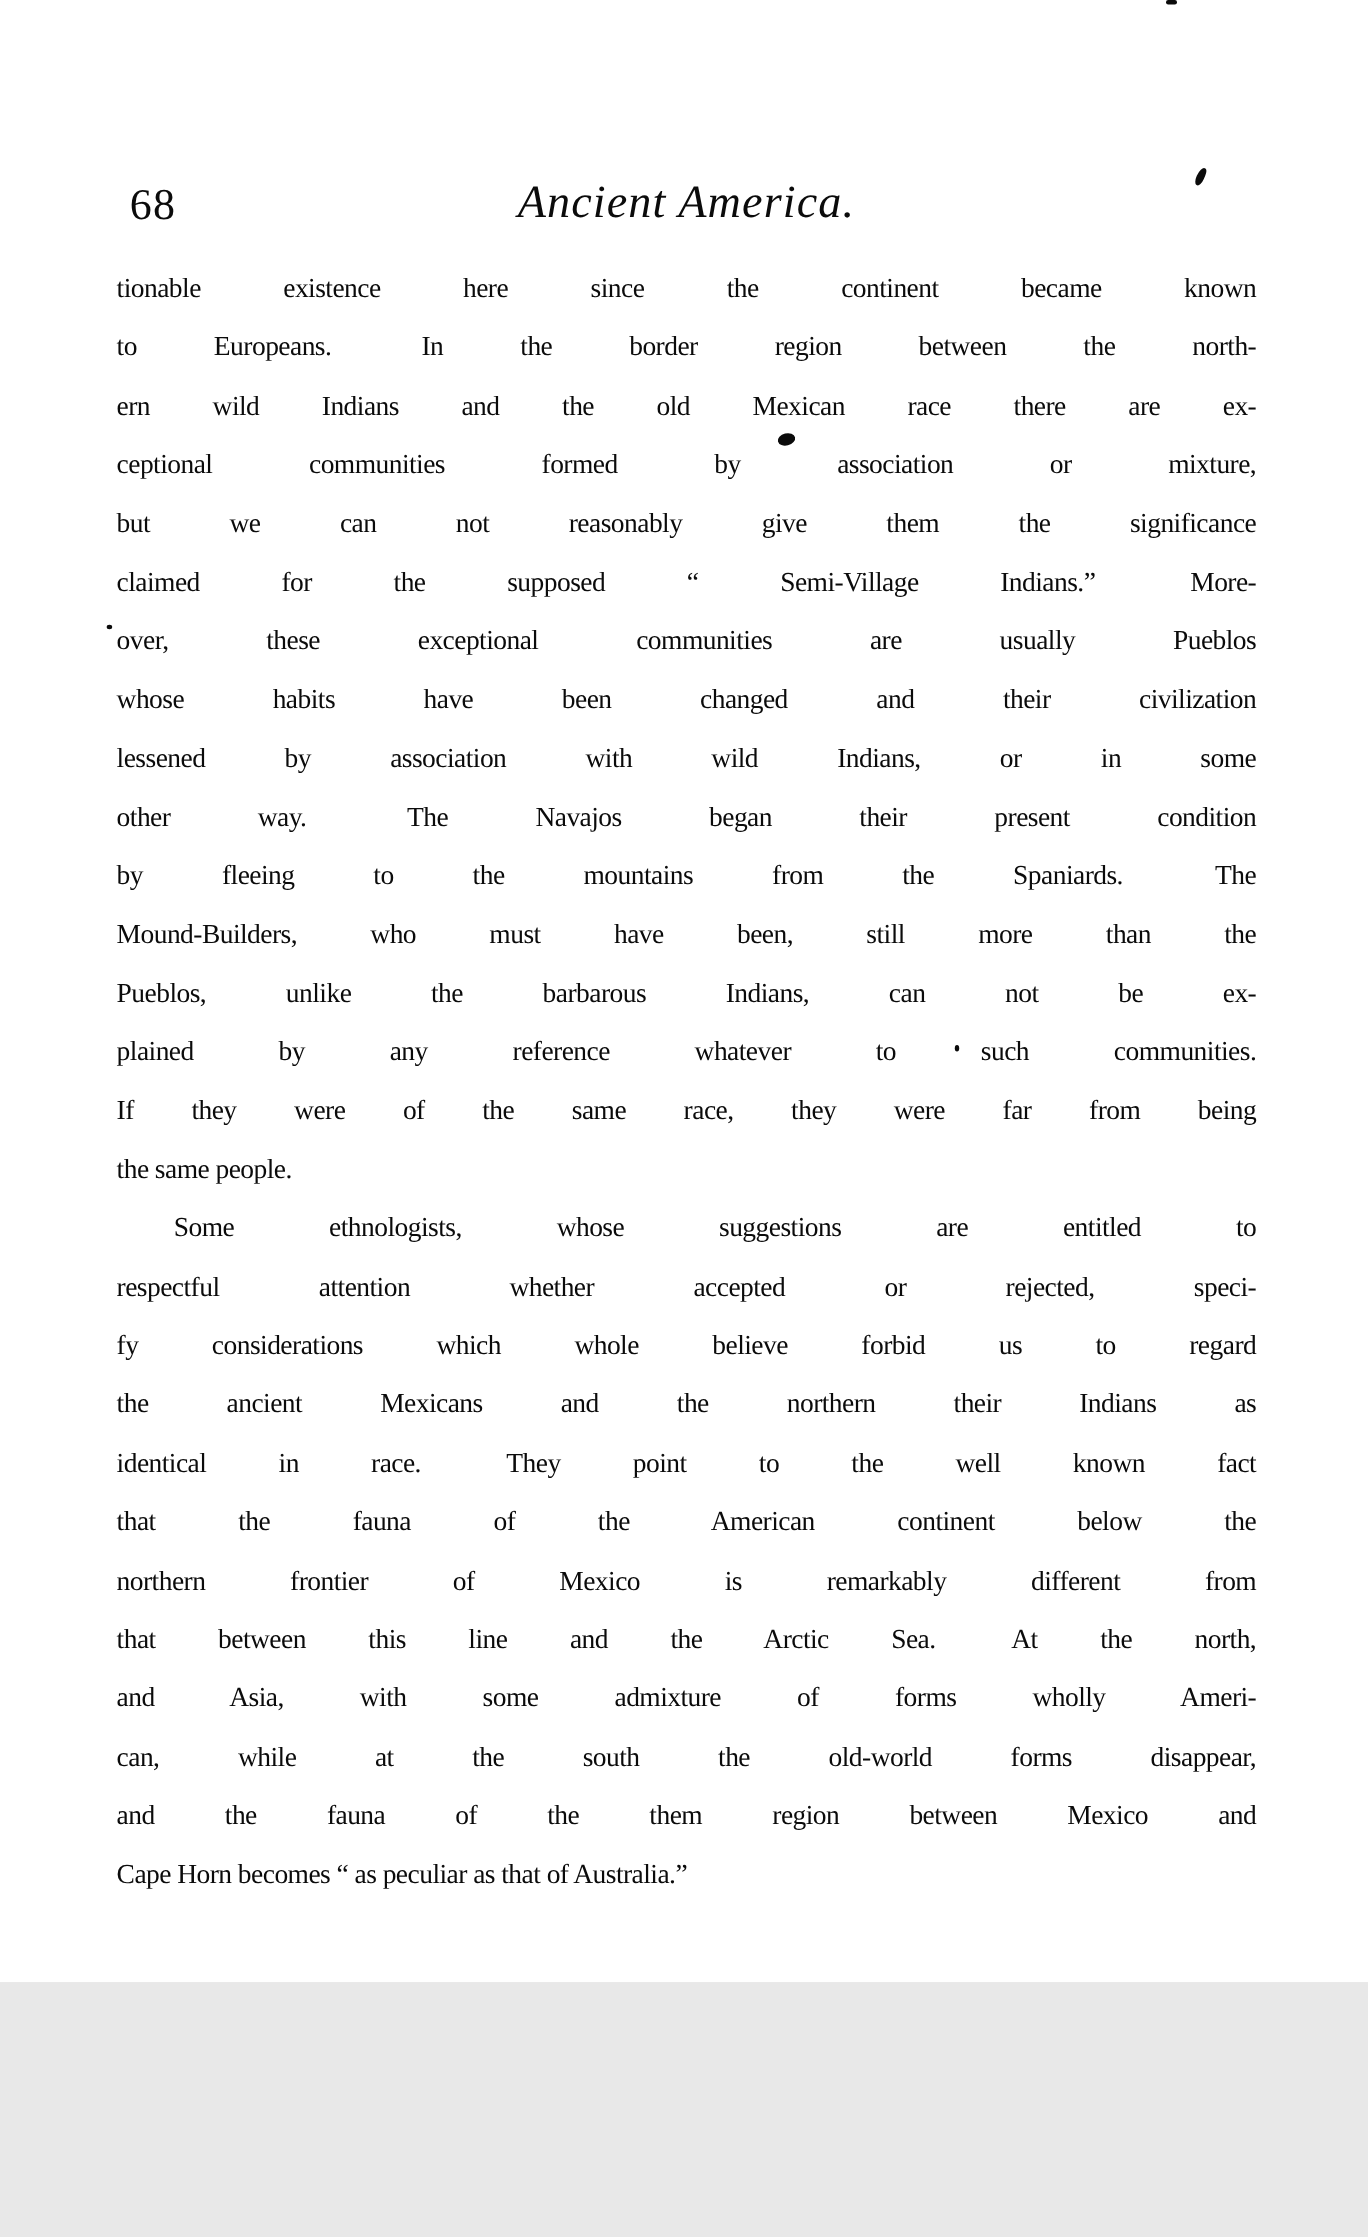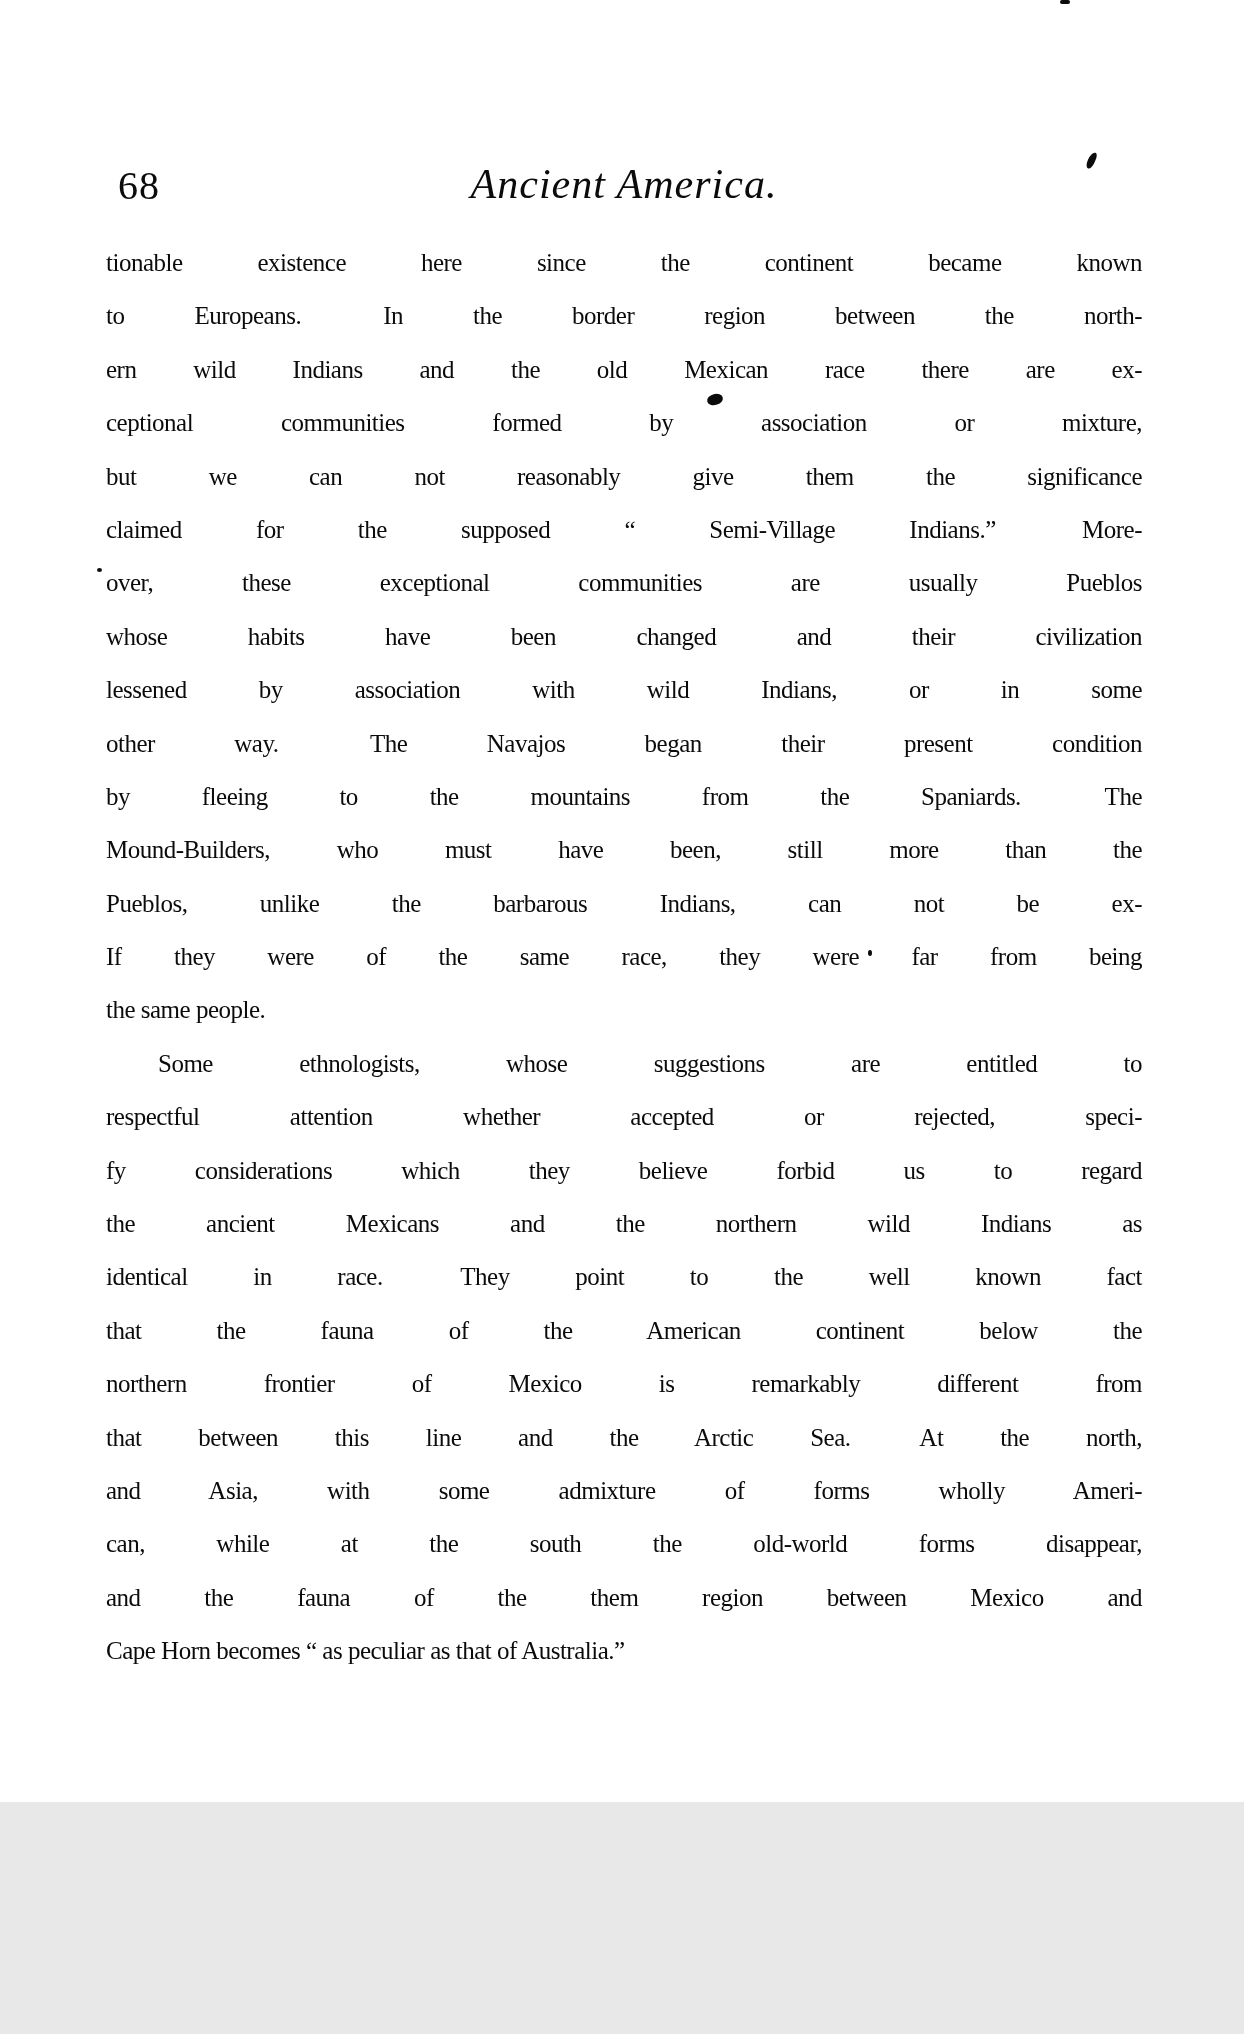--- a/index.html
+++ b/index.html
@@ -73,26 +73,27 @@
       <div class="line">ceptional communities formed by association or mixture,</div>
       <div class="line">but we can not reasonably give them the significance</div>
       <div class="line">claimed for the supposed “ Semi-Village Indians.”  More-</div>
       <div class="line">over, these exceptional communities are usually Pueblos</div>
       <div class="line">whose habits have been changed and their civilization</div>
       <div class="line">lessened by association with wild Indians, or in some</div>
       <div class="line">other way.  The Navajos began their present condition</div>
       <div class="line">by fleeing to the mountains from the Spaniards.  The</div>
       <div class="line">Mound-Builders, who must have been, still more than the</div>
       <div class="line">Pueblos, unlike the barbarous Indians, can not be ex-</div>
+      <div class="line">plained by any reference whatever to such communities.</div>
       <div class="line">If they were of the same race, they were far from being</div>
       <div class="line flush">the same people.</div>
       <div class="line indent">Some ethnologists, whose suggestions are entitled to</div>
       <div class="line">respectful attention whether accepted or rejected, speci-</div>
-      <div class="line">fy considerations which they believe forbid us to regard</div>
-      <div class="line">the ancient Mexicans and the northern wild Indians as</div>
+      <div class="line">fy considerations which whole believe forbid us to regard</div>
+      <div class="line">the ancient Mexicans and the northern their Indians as</div>
       <div class="line">identical in race.  They point to the well known fact</div>
       <div class="line">that the fauna of the American continent below the</div>
       <div class="line">northern frontier of Mexico is remarkably different from</div>
       <div class="line">that between this line and the Arctic Sea.  At the north,</div>
       <div class="line">and Asia, with some admixture of forms wholly Ameri-</div>
       <div class="line">can, while at the south the old-world forms disappear,</div>
       <div class="line">and the fauna of the them region between Mexico and</div>
       <div class="line flush">Cape Horn becomes “ as peculiar as that of Australia.”</div>
     </div>
 

